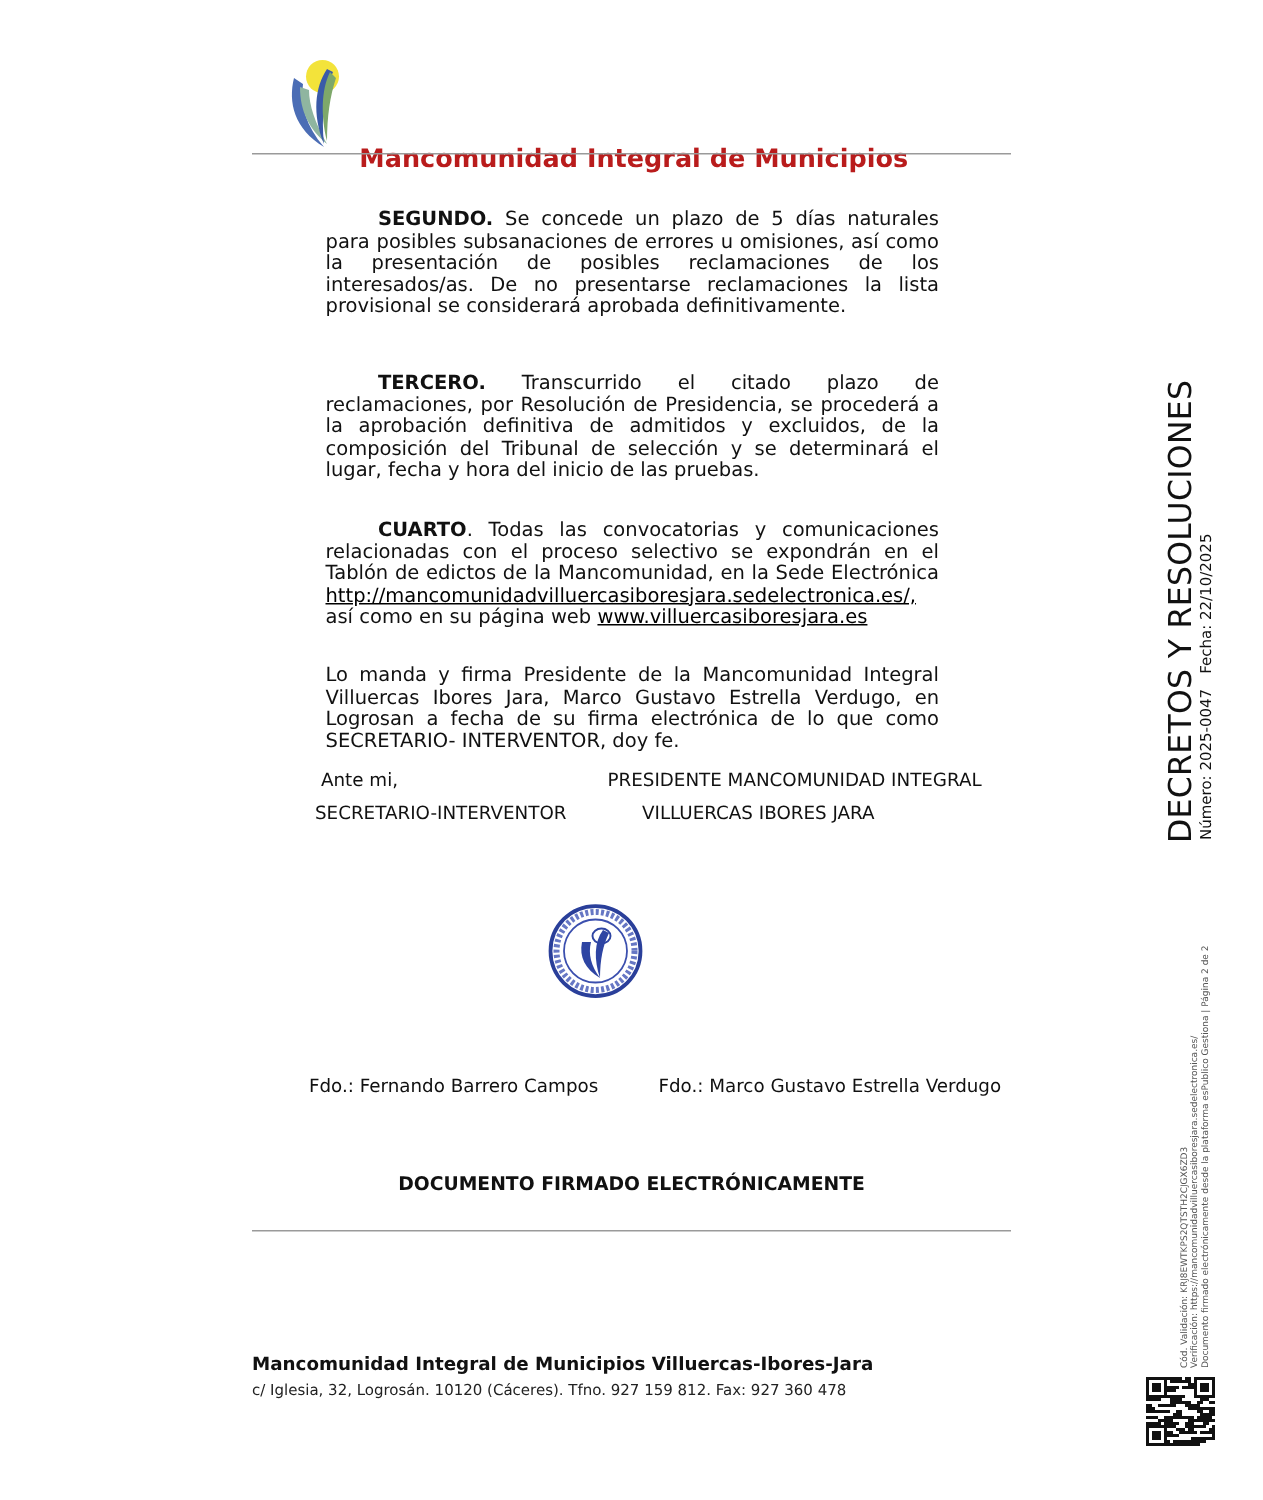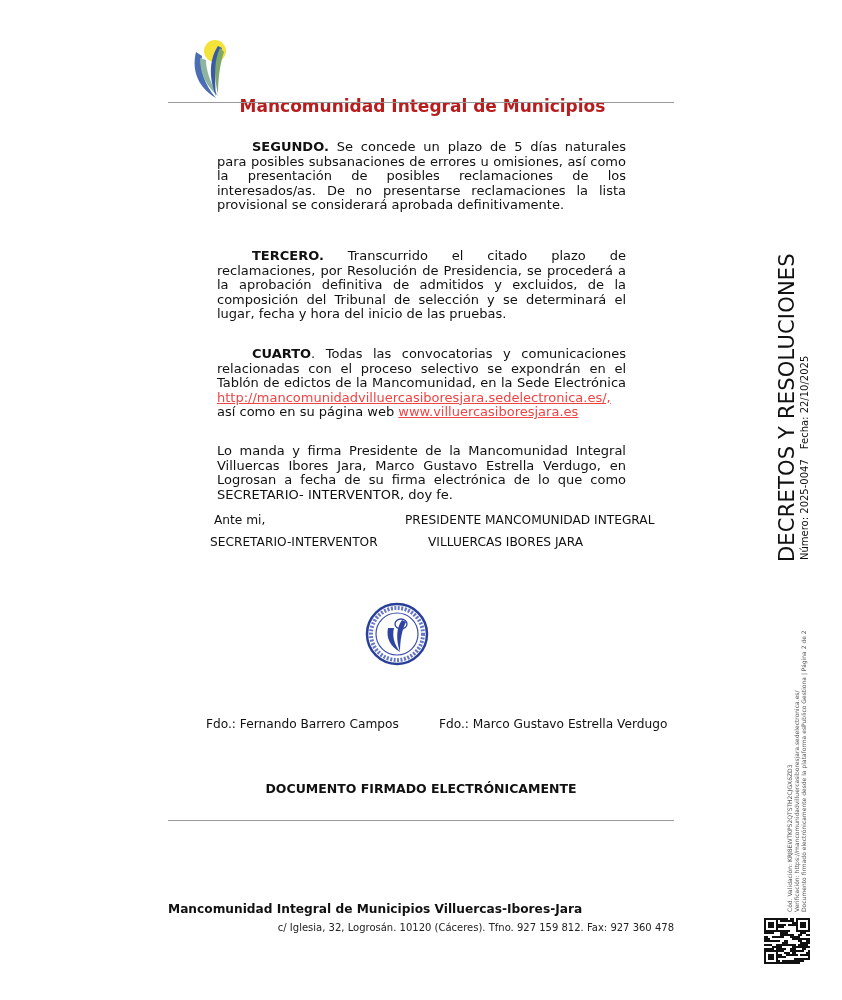--- a/index.html
+++ b/index.html
@@ -13,36 +13,36 @@
                font-weight: bold; font-size: 17px; line-height: 21px; color: #b91c1c; margin-top: 40px; }
   .rule { position: absolute; height: 1px; background: #9a9a9a; }
   #rule-top { left: 168px; top: 102px; width: 506px; }
   #rule-bottom { left: 168px; top: 820px; width: 506px; }
 
   
   .para { position: absolute; left: 217px; width: 409px; font-size: 13px;
           line-height: 14.5px; text-align: justify; text-align-last: left; }
   .para .lead { font-weight: bold; }
   .para .indent { display: inline-block; width: 35px; }
-  .para a { color: #ef4444; text-decoration: underline; }
+  .para a { color: #000000; text-decoration: underline; }
   #p2 { top: 140px; }
   #p3 { top: 249px; }
   #p4 { top: 347px; }
   #p5 { top: 444px; }
 
   .sig { position: absolute; font-size: 12.2px; white-space: nowrap; }
 
   #seal { left: 364px; top: 602px; width: 66px; height: 64px; }
 
   #doc-signed { left: 168px; top: 781px; width: 506px; text-align: center;
                 font-weight: bold; font-size: 12.5px; }
 
   #foot-name { left: 168px; top: 902px; width: 506px; text-align: left;
                font-weight: bold; font-size: 12.2px; }
-  #foot-addr { left: 168px; top: 922px; width: 506px; text-align: right;
+  #foot-addr { left: 168px; top: 922px; width: 506px; text-align: left;
                font-size: 10px; color: #222; }
 
   
   .vert { position: absolute; transform: rotate(-90deg); transform-origin: left top;
           white-space: nowrap; }
   #v-title { left: 775px; top: 562px; font-size: 21px; color: #111; letter-spacing: 0.2px; }
   #v-sub { left: 799px; top: 560px; font-size: 10px; color: #111; }
   #v-sub span + span { margin-left: 10px; }
   .vsmall { position: absolute; transform: rotate(-90deg); transform-origin: left top;
             white-space: nowrap; font-size: 6px; color: #555; line-height: 7px; }

